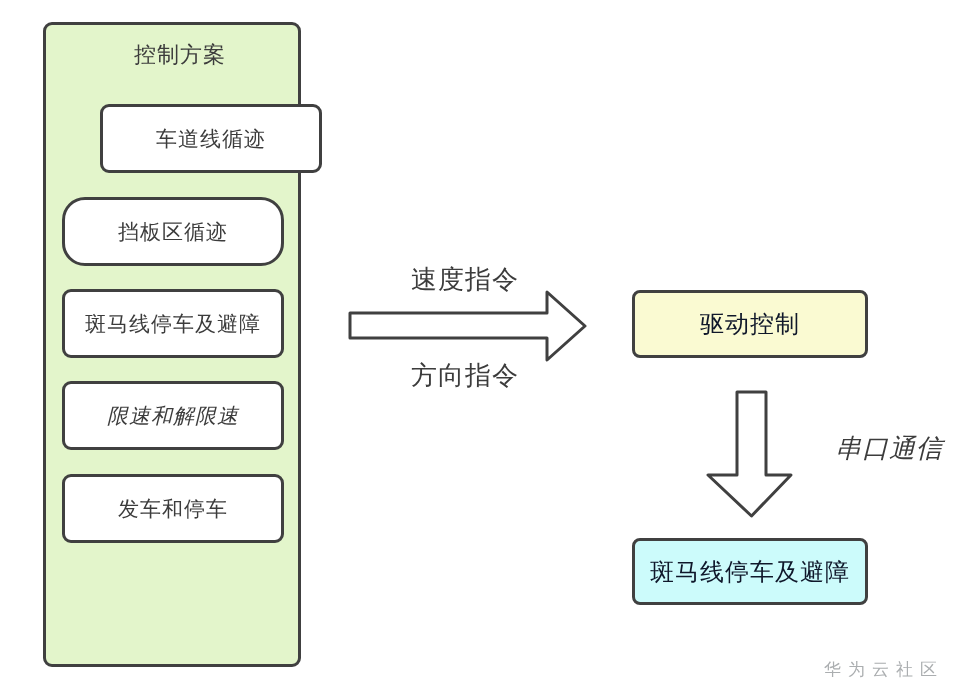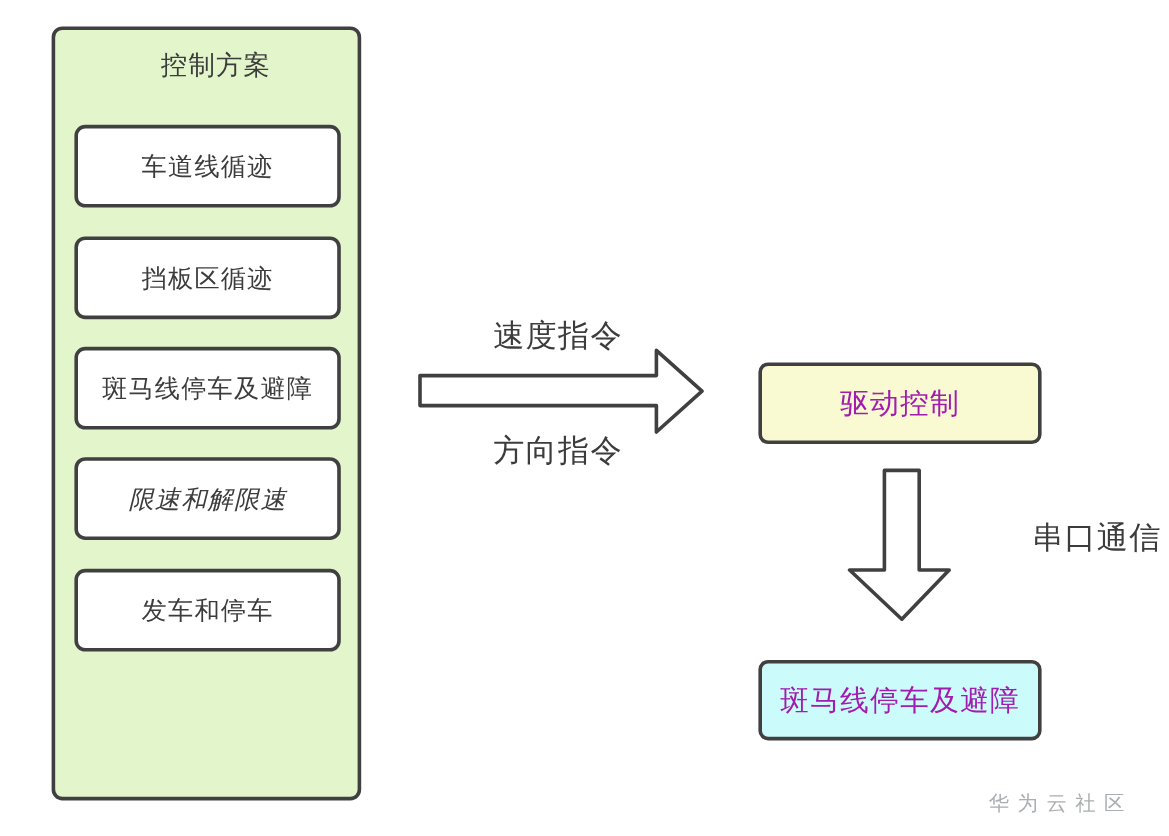--- a/index.html
+++ b/index.html
@@ -44,54 +44,53 @@
     background: #ffffff;
     border: 3px solid #404040;
     border-radius: 9px;
     display: flex;
     align-items: center;
     justify-content: center;
     font-size: 21px;
     color: #3c3c3c;
     letter-spacing: 1px;
   }
-  .item-1 { top: 104px; }
-  .item-2 { top: 197px; }
+  .item-1 { top: 104px; margin-left: 38px; }
+  .item-2 { top: 197px; border-radius: 23px; }
   .item-3 { top: 289px; }
   .item-4 { top: 381px; font-style: italic; }
   .item-5 { top: 474px; justify-content: center; }
   .item-6 { top: 566px; }
   
   .node {
     left: 632px;
     width: 236px;
     height: 68px;
     box-sizing: border-box;
     border: 3px solid #404040;
     border-radius: 8px;
     display: flex;
     align-items: center;
     justify-content: center;
     font-size: 24px;
-    color: #a21caf;
+    color: #0f172a;
     letter-spacing: 1px;
-    margin-top: 12px;
   }
   .node-drive { top: 290px; background: #fafad2; }
   .node-chassis { top: 538px; height: 67px; background: #ccfbfb; }
   
   .flow-label {
     font-size: 26px;
     color: #3c3c3c;
     letter-spacing: 1px;
     white-space: nowrap;
   }
   .label-speed { left: 360px; top: 262px; width: 210px; text-align: center; }
   .label-direction { left: 360px; top: 358px; width: 210px; text-align: center; }
-  .label-serial { left: 860px; top: 431px; }
+  .label-serial { left: 835px; top: 431px; font-style: italic; }
   
   #arrow-layer {
     left: 0; top: 0;
     width: 974px; height: 697px;
     pointer-events: none;
   }
   .watermark {
     left: 824px;
     top: 658px;
     font-size: 17px;

